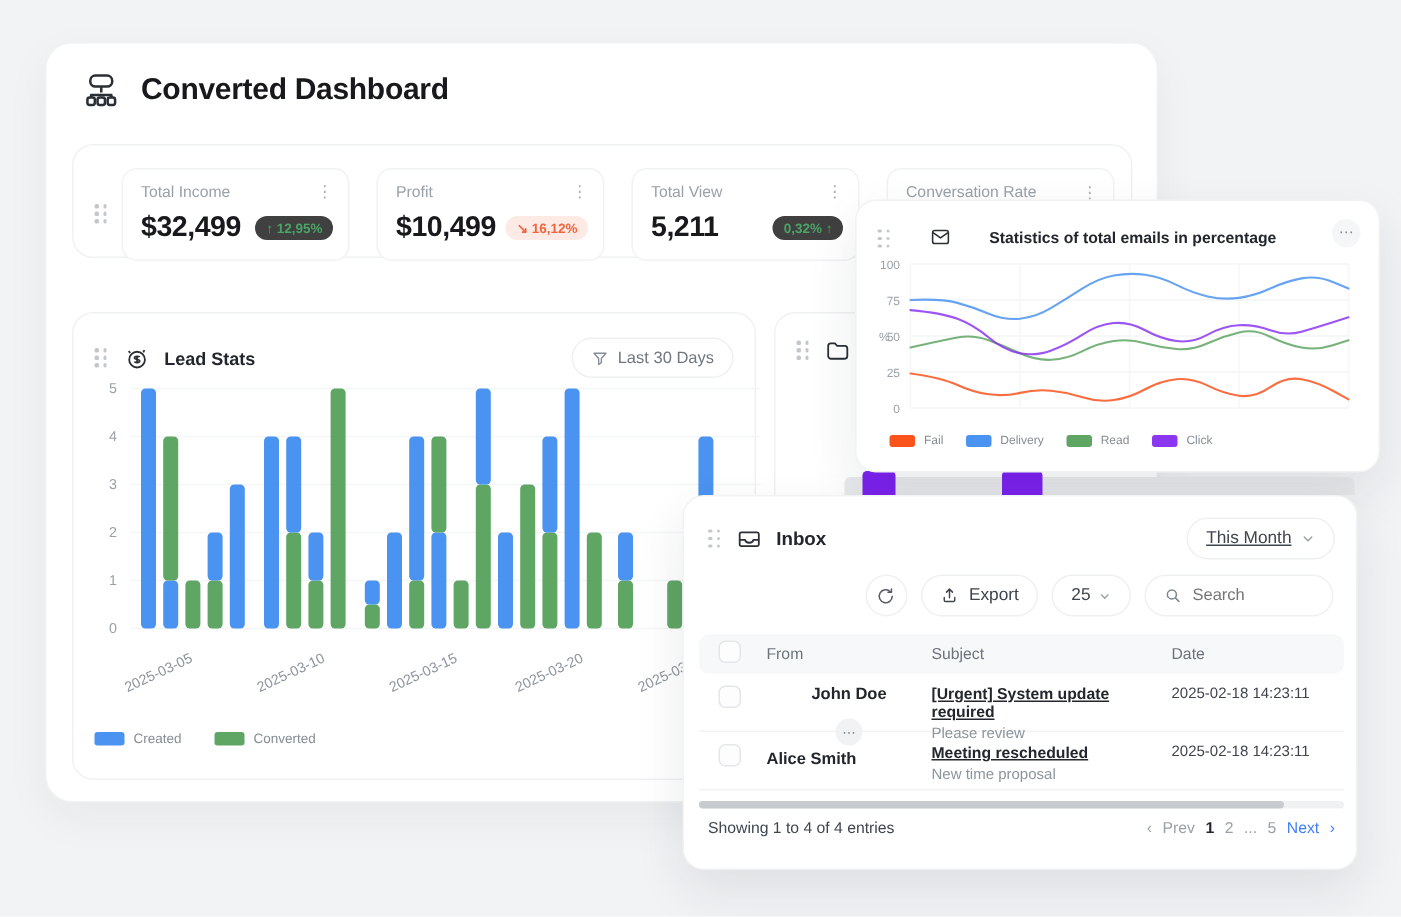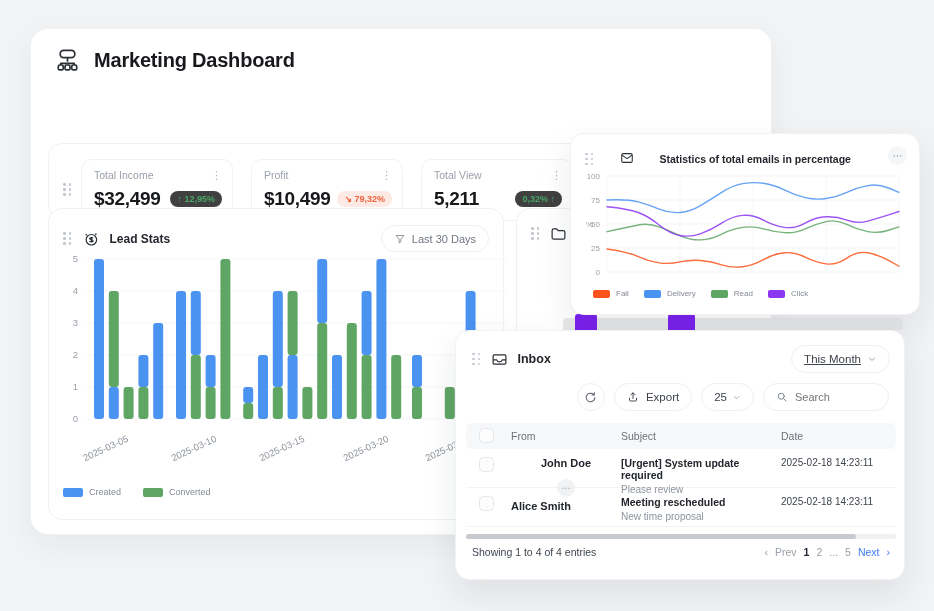--- a/index.html
+++ b/index.html
@@ -24,21 +24,21 @@
   .legend-item { display:flex; align-items:center; gap:6px; font-size:9px; color:#858c94; }
   .legend-sw { width:20px; height:9px; border-radius:2px; }
   .checkbox { display:inline-block; width:15px; height:15px; border:1.5px solid #e3e6ea; border-radius:4.5px; background:#fdfdfe; }
   .thead { display:flex; align-items:center; background:#f7f8f9; border-radius:6px; height:26px; font-size:10.5px; color:#6c737c; }
   .trow { display:flex; align-items:flex-start; border-bottom:1px solid #f2f3f5; padding-top:8px; height:39px; }
   .c-check { width:45px; padding-left:13px; }
   .c-from { width:110px; }
   .c-subj { width:160px; }
   .c-date { width:115px; }
   .from-txt { font-size:11px; font-weight:700; color:#23272d; }
-  .subj-main { font-size:10.5px; font-weight:700; color:#23272d; }
+  .subj-main { font-size:10.5px; font-weight:700; color:#23272d;text-decoration:underline; }
   .subj-sub { font-size:10px; color:#8d949c; margin-top:3px; }
   .date-txt { font-size:10px; color:#3e444c; }
   .pagebar { display:flex; align-items:center; gap:7px; font-size:10.5px; color:#9aa1a8; }
   .pagebar .active { color:#1f2430; font-weight:700; }
   .pagebar .next { color:#3f7ef7; }
 </style>
 </head>
 <body>
 
 <div class="abs" style="left:30px;top:28px;width:742px;height:507px;background:#fff;border-radius:18px;border:1px solid #f1f2f4;box-shadow:0 10px 30px rgba(25,32,45,.05);z-index:1;"></div>
@@ -46,24 +46,24 @@
 <div class="abs" style="left:54px;top:47px;z-index:2;display:flex;align-items:center;gap:13px;">
   <span>
     <svg width="27" height="27" viewBox="0 0 24 24" fill="none" stroke="#2a2f36" stroke-width="1.5" stroke-linejoin="round">
       <rect x="5.5" y="3" width="13" height="6.5" rx="3"></rect>
       <path d="M12 9.5v3.5 M6 16v-1.5h12V16"></path>
       <rect x="3.8" y="16" width="4.4" height="4.4" rx="1.3"></rect>
       <rect x="9.8" y="16" width="4.4" height="4.4" rx="1.3"></rect>
       <rect x="15.8" y="16" width="4.4" height="4.4" rx="1.3"></rect>
     </svg>
   </span>
-  <span style="font-size:20px;font-weight:600;color:#17191c;letter-spacing:-.2px;">Marketing Dashboard</span>
-</div>
-
-<div class="abs card" style="left:48px;top:96px;width:707px;height:76px;z-index:2;margin-top:47px;">
+  <span style="font-size:20px;font-weight:600;color:#17191c;letter-spacing:-.2px;">Converted Dashboard</span>
+</div>
+
+<div class="abs card" style="left:48px;top:96px;width:707px;height:76px;z-index:2;">
   <span class="dots abs" style="left:14px;top:39px;">
       <i></i>
       <i></i>
       <i></i>
       <i></i>
       <i></i>
       <i></i>
     </span>
 
   <div class="statcard" style="left:32px;">
@@ -77,21 +77,21 @@
     </div>
   </div>
 
   <div class="statcard" style="left:202px;">
     <div style="display:flex;justify-content:space-between;align-items:center;">
       <span class="statlabel">Profit</span>
       <span class="kebab">⋮</span>
     </div>
     <div style="display:flex;align-items:center;justify-content:space-between;margin-top:7px;">
       <span class="statval">$10,499</span>
-      <span class="badge down">↘ 79,32%</span>
+      <span class="badge down">↘ 16,12%</span>
     </div>
   </div>
 
   <div class="statcard" style="left:372px;">
     <div style="display:flex;justify-content:space-between;align-items:center;">
       <span class="statlabel">Total View</span>
       <span class="kebab">⋮</span>
     </div>
     <div style="display:flex;align-items:center;justify-content:space-between;margin-top:7px;">
       <span class="statval">5,211</span>

